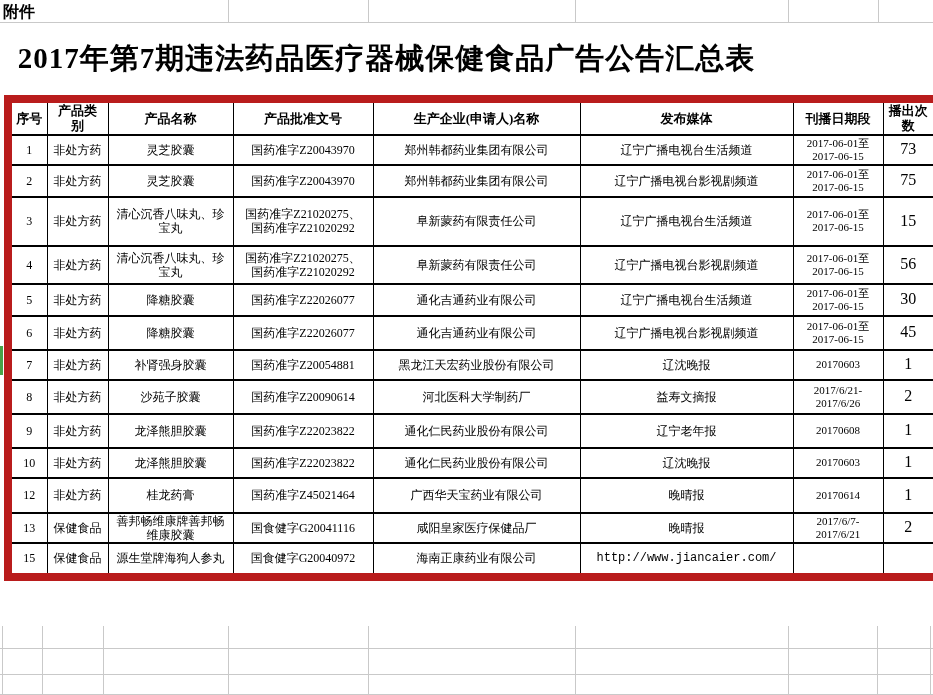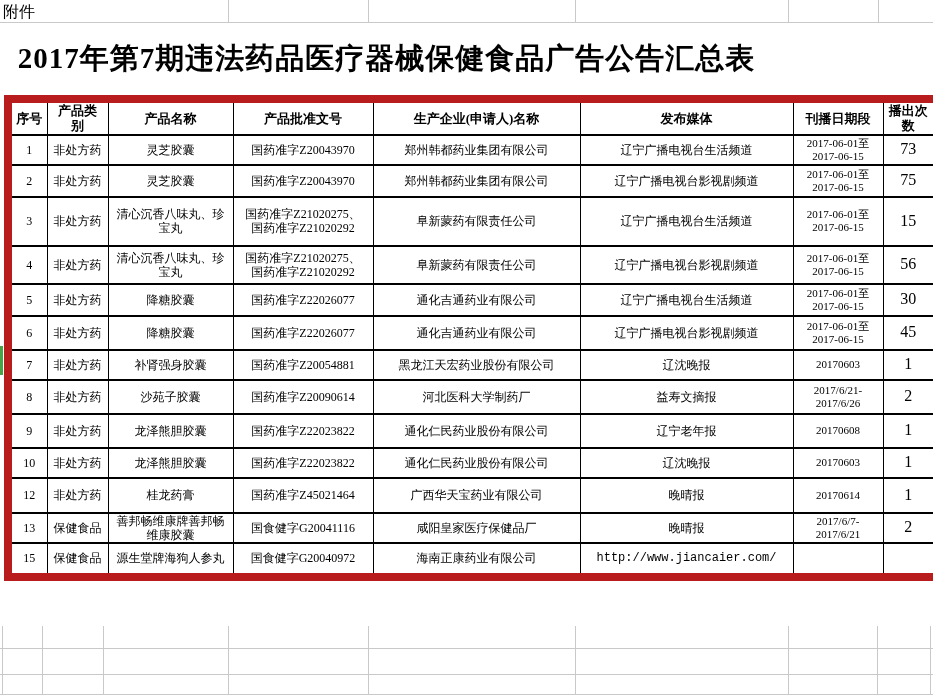--- a/index.html
+++ b/index.html
@@ -13,21 +13,21 @@
   }
   .sheet { position: absolute; top:0; left:0; width: 933px; height: 695px; background:#fff; }
 
   
   .topstrip {
     position: absolute; top: 0; left: 0; width: 933px; height: 23px;
     border-bottom: 1px solid #c9c9c9;
   }
   .attach-label {
     position: absolute; top: 3px; left: 3px;
-    font-size: 16px; font-weight: normal; line-height: 18px;
+    font-size: 16px; font-weight: bold; line-height: 18px;
   }
   .gridv { position: absolute; width: 1px; background: #c9c9c9; }
   .gridh { position: absolute; height: 1px; background: #c9c9c9; }
   .topstrip .gridv { top: 0; height: 22px; }
 
   
   .doc-title {
     position: absolute; top: 24px; left: 0; width: 773px; height: 71px;
     line-height: 68px; text-align: center;
     font-size: 29px; font-weight: bold; letter-spacing: 1px;

